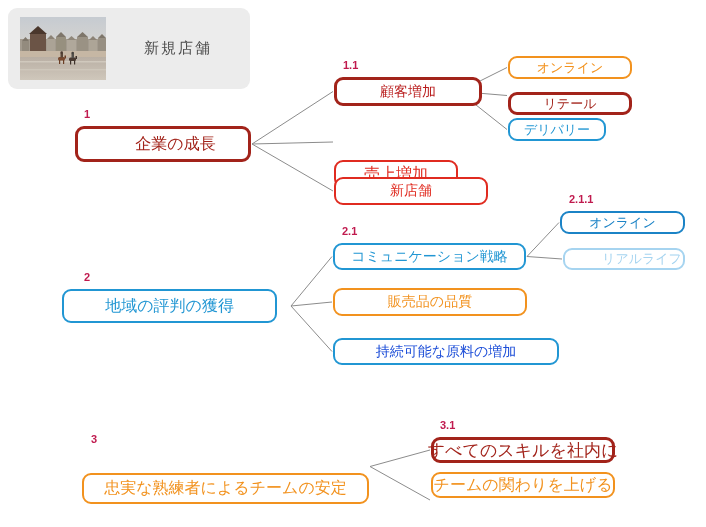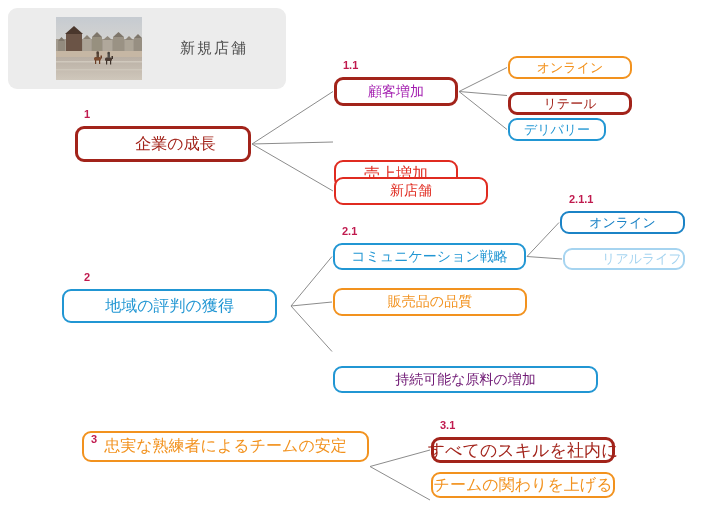--- a/index.html
+++ b/index.html
@@ -70,21 +70,21 @@
       <line x1="459" y1="91.5" x2="507" y2="129.5" stroke="#8C8C8C" stroke-width="1"></line>
       <line x1="291" y1="306" x2="332" y2="256.5" stroke="#8C8C8C" stroke-width="1"></line>
       <line x1="291" y1="306" x2="332" y2="302" stroke="#8C8C8C" stroke-width="1"></line>
       <line x1="291" y1="306" x2="332" y2="351.5" stroke="#8C8C8C" stroke-width="1"></line>
       <line x1="527" y1="256.5" x2="559" y2="222.5" stroke="#8C8C8C" stroke-width="1"></line>
       <line x1="527" y1="256.5" x2="562" y2="259" stroke="#8C8C8C" stroke-width="1"></line>
       <line x1="370" y1="466.5" x2="430" y2="450" stroke="#8C8C8C" stroke-width="1"></line>
       <line x1="370" y1="466.5" x2="430" y2="500" stroke="#8C8C8C" stroke-width="1"></line>
     </svg>
 
-  <div class="root-card" style="background: rgb(236, 236, 236); padding-left: 36px;">
+  <div class="root-card" style="background: rgb(236, 236, 236);">
     <svg class="card-photo" viewBox="0 0 86 63" preserveAspectRatio="none">
       <defs>
         <linearGradient id="sky" x1="0" y1="0" x2="0" y2="1">
           <stop offset="0" stop-color="#C6CBD1"></stop>
           <stop offset="1" stop-color="#D9D6D0"></stop>
         </linearGradient>
         <linearGradient id="wet" x1="0" y1="0" x2="0" y2="1">
           <stop offset="0" stop-color="#B9AFA4"></stop>
           <stop offset="1" stop-color="#CFC7BB"></stop>
         </linearGradient>
@@ -127,36 +127,36 @@
         <circle cx="52.7" cy="36" r="1.3" fill="#44403B"></circle>
         <rect x="55.5" y="39" width="1.5" height="3" fill="#3E322B"></rect>
       </g>
     </svg>
     <div class="card-title" style="color: rgb(77, 77, 77);">新規店舗</div>
   </div>
 
   <div id="nodes">
       <div class="node" style="left: 75px; top: 126px; width: 176px; height: 36px; font-size: 16px; border-width: 3px; border-color: rgb(162, 35, 26); color: rgb(162, 35, 26); padding-left: 25px;">企業の成長</div>
       <div class="node-number" style="left: 84px; top: 109px; color: rgb(192, 26, 78);">1</div>
-      <div class="node" style="left: 334px; top: 77px; width: 124px; height: 29px; font-size: 14px; border-width: 3px; border-color: rgb(162, 35, 26); color: #a21caf;">顧客増加</div>
+      <div class="node" style="left: 334px; top: 77px; width: 148px; height: 29px; font-size: 14px; border-width: 3px; border-color: rgb(162, 35, 26); color: #b91c1c;">顧客増加</div>
       <div class="node-number" style="left: 343px; top: 60px; color: rgb(192, 26, 78);">1.1</div>
       <div class="node" style="left: 508px; top: 56px; width: 124px; height: 23px; font-size: 13px; border-width: 2px; border-color: rgb(242, 146, 30); color: rgb(242, 146, 30);">オンライン</div>
       <div class="node" style="left: 508px; top: 84px; width: 124px; height: 23px; font-size: 13px; border-width: 3px; border-color: rgb(162, 35, 26); color: rgb(162, 35, 26); margin-top: 8px;">リテール</div>
       <div class="node" style="left: 508px; top: 118px; width: 98px; height: 23px; font-size: 13px; border-width: 2px; border-color: rgb(33, 150, 211); color: rgb(33, 150, 211);">デリバリー</div>
       <div class="node" style="left: 334px; top: 128px; width: 124px; height: 28px; font-size: 16px; border-width: 2.5px; border-color: rgb(224, 43, 32); color: rgb(224, 43, 32); margin-top: 32px;">売上増加</div>
       <div class="node" style="left: 334px; top: 177px; width: 154px; height: 28px; font-size: 14px; border-width: 2.5px; border-color: rgb(224, 43, 32); color: rgb(224, 43, 32);">新店舗</div>
       <div class="node" style="left: 62px; top: 289px; width: 215px; height: 34px; font-size: 16px; border-width: 2.5px; border-color: rgb(33, 150, 211); color: rgb(33, 150, 211);">地域の評判の獲得</div>
       <div class="node-number" style="left: 84px; top: 272px; color: rgb(192, 26, 78);">2</div>
       <div class="node" style="left: 333px; top: 243px; width: 193px; height: 27px; font-size: 14px; border-width: 2.5px; border-color: rgb(33, 150, 211); color: rgb(33, 150, 211);">コミュニケーション戦略</div>
       <div class="node-number" style="left: 342px; top: 226px; color: rgb(192, 26, 78);">2.1</div>
       <div class="node" style="left: 560px; top: 211px; width: 125px; height: 23px; font-size: 13px; border-width: 2.5px; border-color: rgb(27, 131, 198); color: rgb(27, 131, 198);">オンライン</div>
       <div class="node-number" style="left: 569px; top: 194px; color: rgb(192, 26, 78);">2.1.1</div>
       <div class="node" style="left: 563px; top: 248px; width: 122px; height: 22px; font-size: 13px; border-width: 2px; border-color: rgb(166, 212, 240); color: rgb(166, 212, 240); padding-left: 36px;">リアルライフ</div>
       <div class="node" style="left: 333px; top: 288px; width: 194px; height: 28px; font-size: 14px; border-width: 2.5px; border-color: rgb(242, 146, 30); color: rgb(242, 146, 30);">販売品の品質</div>
-      <div class="node" style="left: 333px; top: 338px; width: 265px; height: 27px; font-size: 14px; border-width: 2.5px; border-color: rgb(33, 150, 211); color: #701a75; margin-top: 28px;">持続可能な原料の増加</div>
-      <div class="node" style="left: 82px; top: 431px; width: 287px; height: 31px; font-size: 16px; border-width: 2.5px; border-color: rgb(242, 146, 30); color: rgb(242, 146, 30); text-align: center;">忠実な熟練者によるチームの安定</div>
+      <div class="node" style="left: 333px; top: 338px; width: 226px; height: 27px; font-size: 14px; border-width: 2.5px; border-color: rgb(33, 150, 211); color: #1d4ed8;">持続可能な原料の増加</div>
+      <div class="node" style="left: 82px; top: 473px; width: 287px; height: 31px; font-size: 16px; border-width: 2.5px; border-color: rgb(242, 146, 30); color: rgb(242, 146, 30); text-align: center;">忠実な熟練者によるチームの安定</div>
       <div class="node-number" style="left: 91px; top: 434px; color: rgb(192, 26, 78);">3</div>
       <div class="node" style="left: 431px; top: 437px; width: 184px; height: 26px; font-size: 17px; border-width: 3px; border-color: rgb(162, 35, 26); color: rgb(162, 35, 26);">すべてのスキルを社内に</div>
       <div class="node-number" style="left: 440px; top: 420px; color: rgb(192, 26, 78);">3.1</div>
       <div class="node" style="left: 431px; top: 472px; width: 184px; height: 26px; font-size: 16px; border-width: 2.5px; border-color: rgb(242, 146, 30); color: rgb(242, 146, 30);">チームの関わりを上げる</div>
     </div>
 
 </div>
 
 </body></html>

